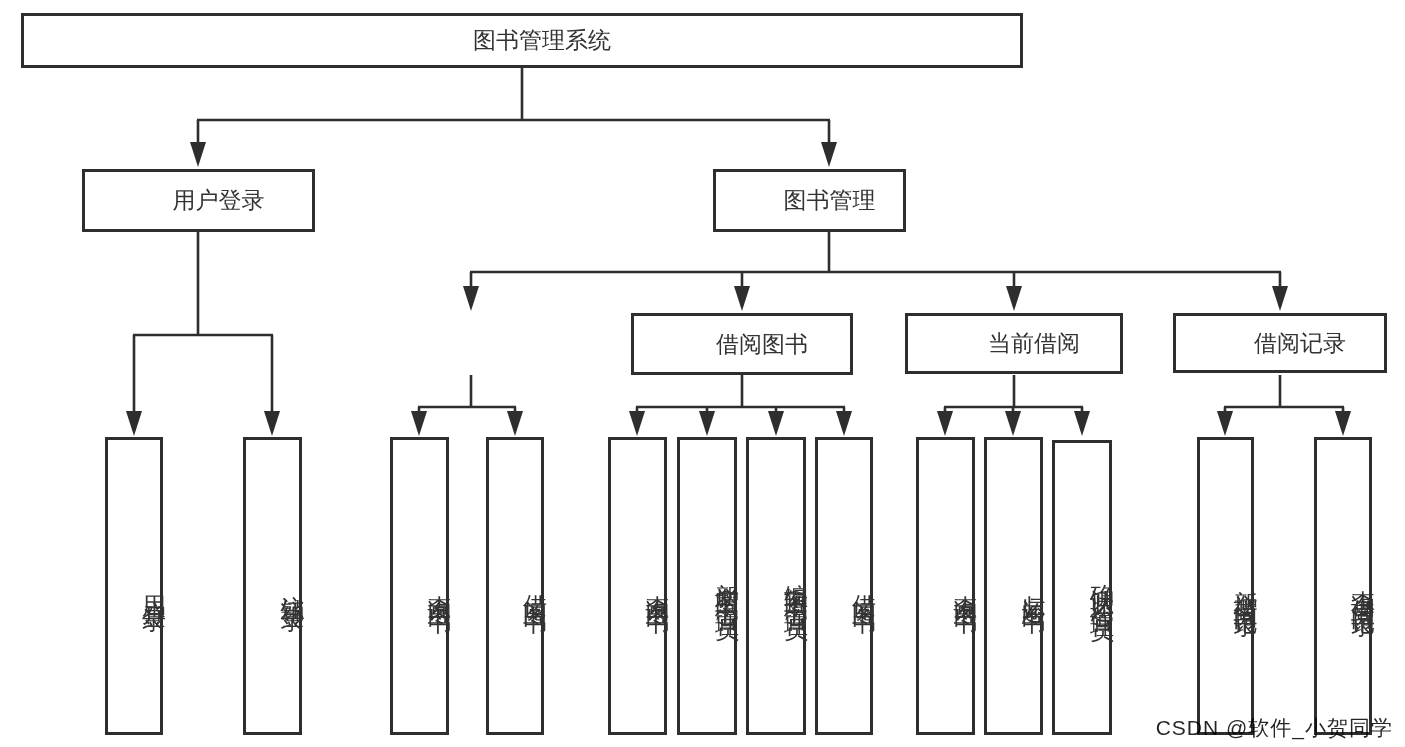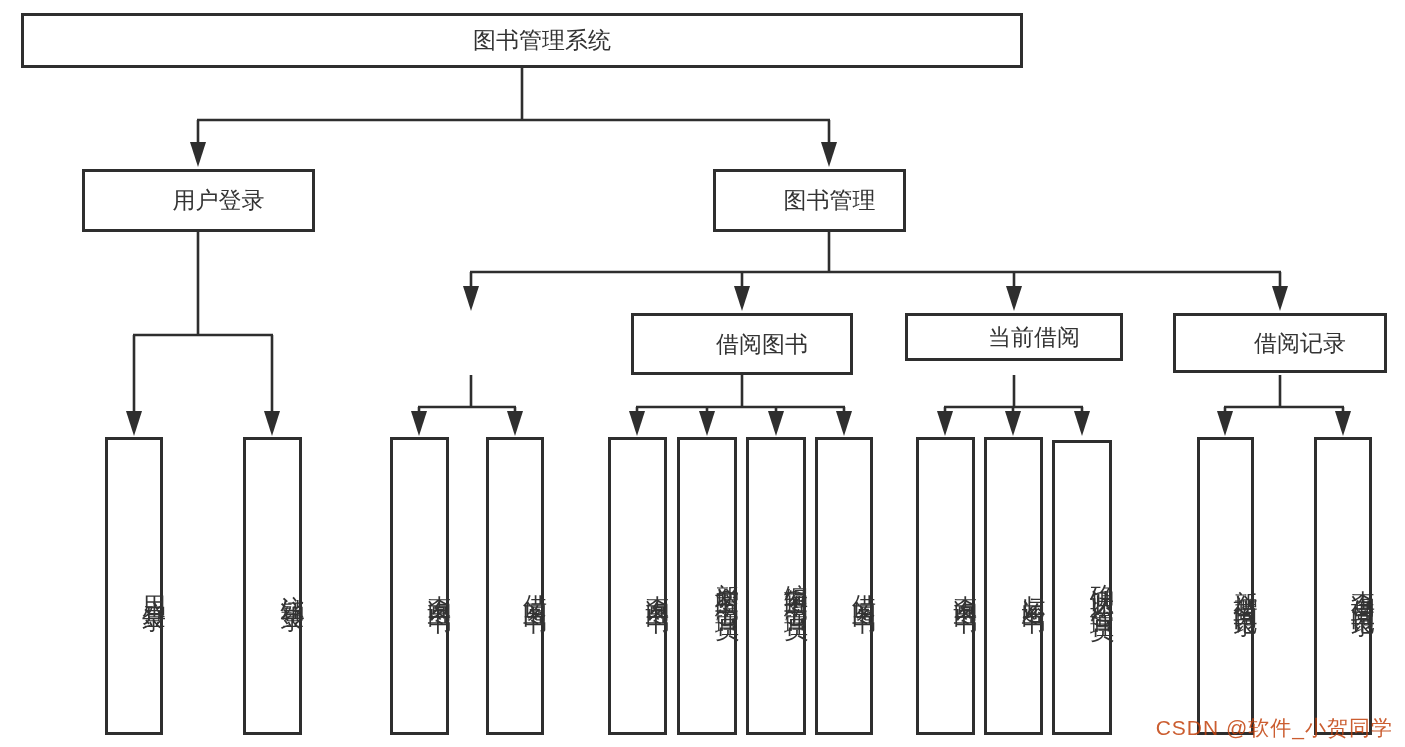--- a/index.html
+++ b/index.html
@@ -12,21 +12,21 @@
     position:absolute;background:#fff;border:3px solid #2e2e2e;box-sizing:border-box;
     display:flex;align-items:center;justify-content:center;
     font-size:23px;color:#333;z-index:2;white-space:nowrap;padding-left:40px;
   }
   .box-v{
     writing-mode:vertical-rl;text-orientation:mixed;
     font-size:24px;letter-spacing:5px;line-height:1;white-space:normal;
   }
   .watermark{
     position:absolute;right:12px;bottom:5px;z-index:3;
-    font-size:21px;color:#c2410c;opacity:.85;letter-spacing:1px;
+    font-size:21px;color:#000000;opacity:.85;letter-spacing:1px;
     font-family:"Liberation Sans",sans-serif;
   }
 </style>
 </head>
 <body>
 
 <div class="canvas">
 
   <svg class="connectors" width="1405" height="747" viewBox="0 0 1405 747">
     <g stroke="#2e2e2e" stroke-width="2.6" fill="none">
@@ -67,21 +67,21 @@
       <polygon points="1335,411 1351,411 1343,436"></polygon>
     </g>
   </svg>
 
   <div class="box" style="left:21px;top:13px;width:1002px;height:55px">图书管理系统</div>
 
   <div class="box" style="left:82px;top:169px;width:233px;height:63px">用户登录</div>
   <div class="box" style="left:713px;top:169px;width:193px;height:63px">图书管理</div>
 
   <div class="box" style="left:631px;top:313px;width:222px;height:62px">借阅图书</div>
-  <div class="box" style="left:905px;top:313px;width:218px;height:48px">当前借阅</div>
+  <div class="box" style="left:905px;top:313px;width:218px;height:61px">当前借阅</div>
   <div class="box" style="left:1173px;top:313px;width:214px;height:60px">借阅记录</div>
 
   <div class="box box-v" style="left:105px;top:437px;width:58px;height:298px">用户登录</div>
   <div class="box box-v" style="left:243px;top:437px;width:59px;height:298px">注销登录</div>
 
   <div class="box box-v" style="left:390px;top:437px;width:59px;height:298px">查询图书</div>
   <div class="box box-v" style="left:486px;top:437px;width:58px;height:298px">借阅图书</div>
 
   <div class="box box-v" style="left:608px;top:437px;width:59px;height:298px">查询图书</div>
   <div class="box box-v" style="left:677px;top:437px;width:60px;height:298px">新增图书（管理员）</div>

